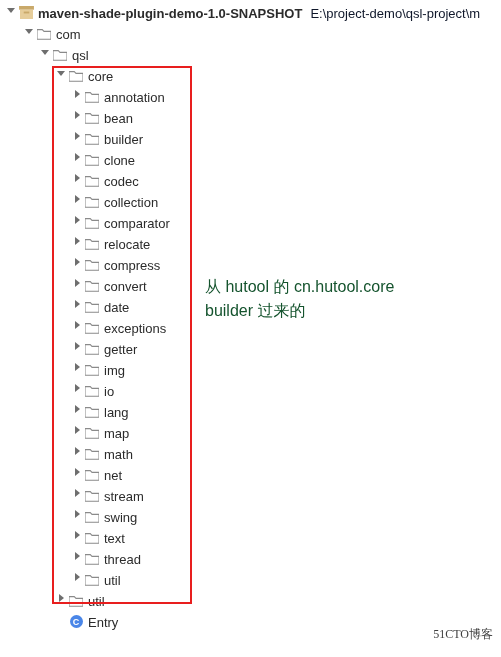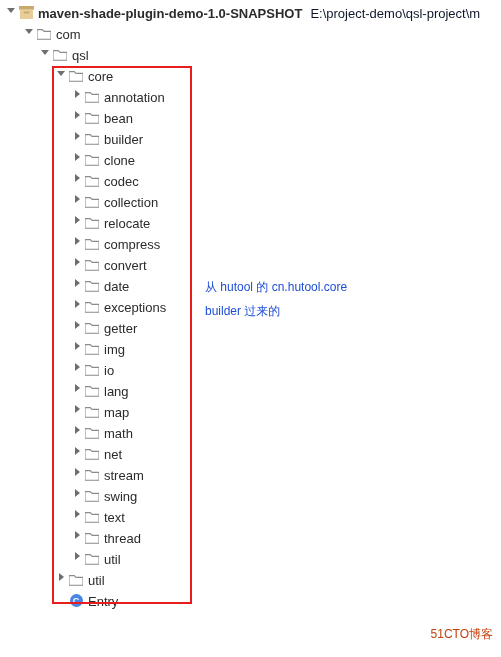--- a/index.html
+++ b/index.html
@@ -36,39 +36,40 @@
     justify-content: center;
     align-items: center;
     margin-right: 4px;
   }
   .label { color: #2b2b2b; }
   .path  { color: #0f172a; margin-left: 8px; }
   .annotation {
     position: absolute;
     left: 205px;
     top: 275px;
-    color: #1d4ed8;
-    font-size: 12px;
+    color: #14532d;
+    font-size: 16px;
     line-height: 24px;
   }
   .redbox {
     position: absolute;
     left: 52px;
     top: 66px;
     width: 140px;
     height: 538px;
     border: 2px solid #e81e1e;
     pointer-events: none;
   }
   .watermark {
     position: absolute;
     right: 8px;
     bottom: 14px;
-    color: #c2410c;
+    color: #404040;
     font-size: 12px;
+    font-family: Liberation Serif, serif;
   }
   .folder-svg { width:14px; height:14px; }
   .archive-svg { width:15px; height:13px; }
   .class-circle {
     width:13px; height:13px; border-radius:50%;
     background:#4a86e8; color:#fff;
     font-size:9px; font-weight:bold;
     display:inline-flex; align-items:center; justify-content:center;
   }
 </style>
@@ -224,20 +225,34 @@
       <span class="arrow">
         <svg width="8" height="8" viewBox="0 0 8 8">
           <path d="M2 0 L7 4 L2 8 Z" fill="#6e6e6e"></path>
         </svg>
       </span>
       <span class="icon">
         <svg class="folder-svg" viewBox="0 0 16 14">
           <path d="M0 2 L6 2 L8 4 L16 4 L16 13 L0 13 Z" fill="none" stroke="#8a8a8a" stroke-width="1.2"></path>
         </svg>
       </span>
+      <span class="label">comparator</span>
+    </div>
+    <div class="row">
+      <span class="indent" style="width:66px"></span>
+      <span class="arrow">
+        <svg width="8" height="8" viewBox="0 0 8 8">
+          <path d="M2 0 L7 4 L2 8 Z" fill="#6e6e6e"></path>
+        </svg>
+      </span>
+      <span class="icon">
+        <svg class="folder-svg" viewBox="0 0 16 14">
+          <path d="M0 2 L6 2 L8 4 L16 4 L16 13 L0 13 Z" fill="none" stroke="#8a8a8a" stroke-width="1.2"></path>
+        </svg>
+      </span>
       <span class="label">relocate</span>
     </div>
     <div class="row">
       <span class="indent" style="width:66px"></span>
       <span class="arrow">
         <svg width="8" height="8" viewBox="0 0 8 8">
           <path d="M2 0 L7 4 L2 8 Z" fill="#6e6e6e"></path>
         </svg>
       </span>
       <span class="icon">

